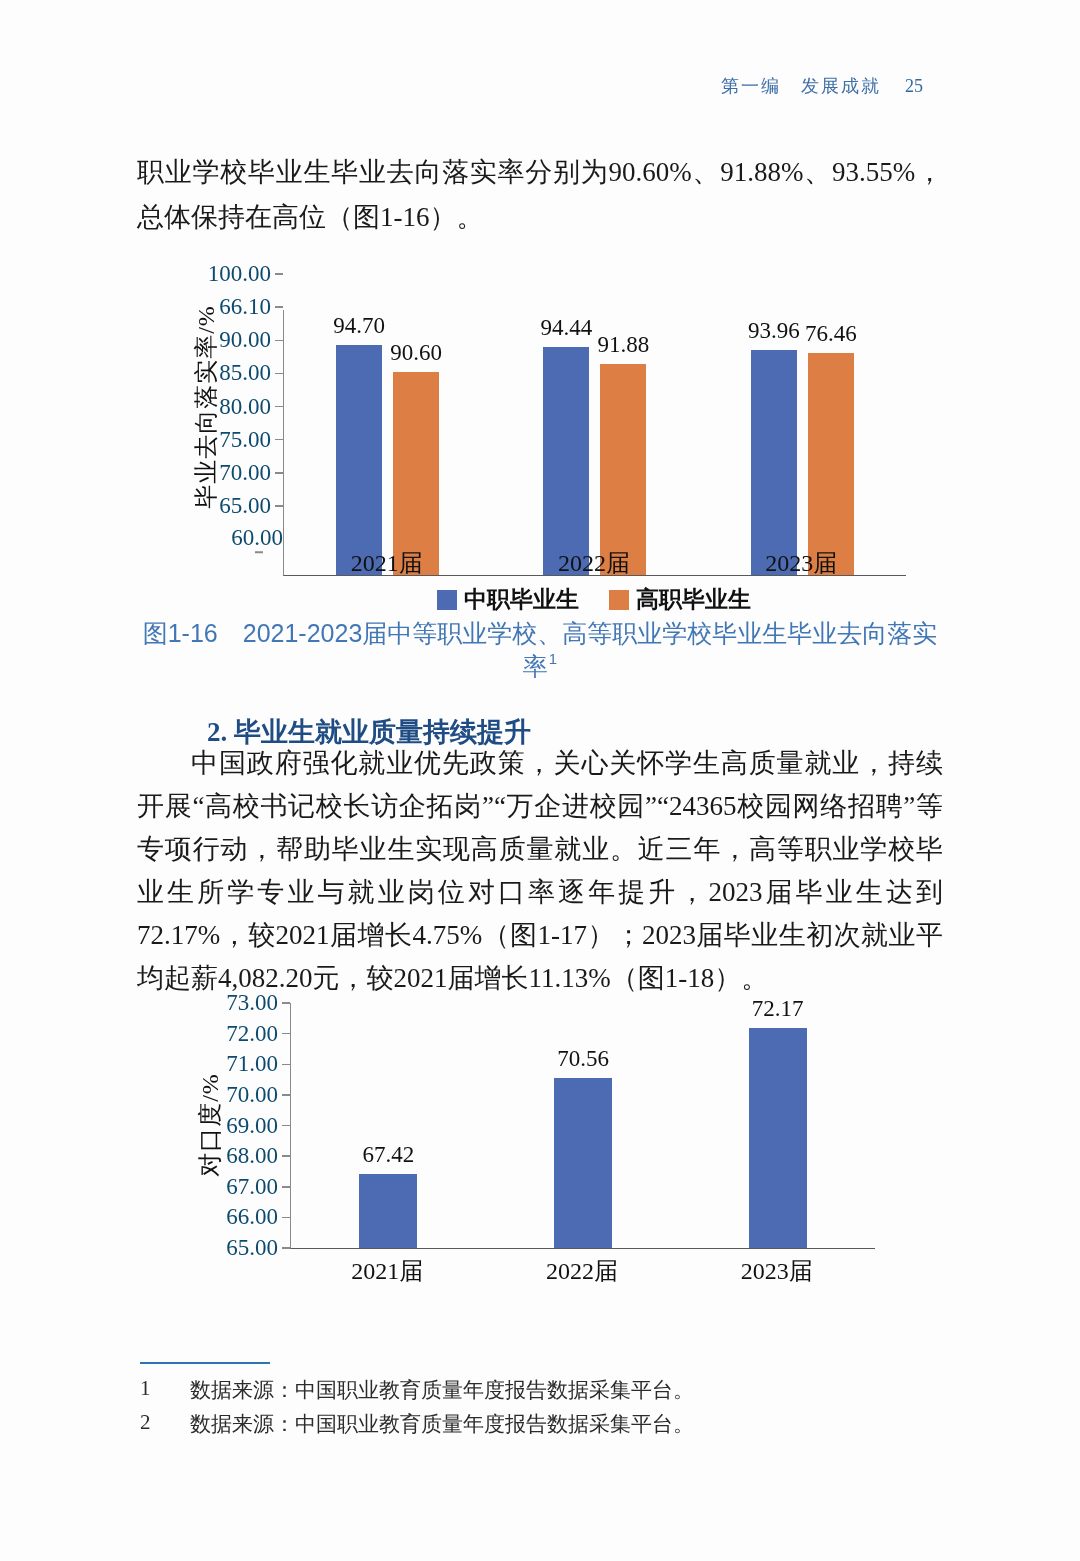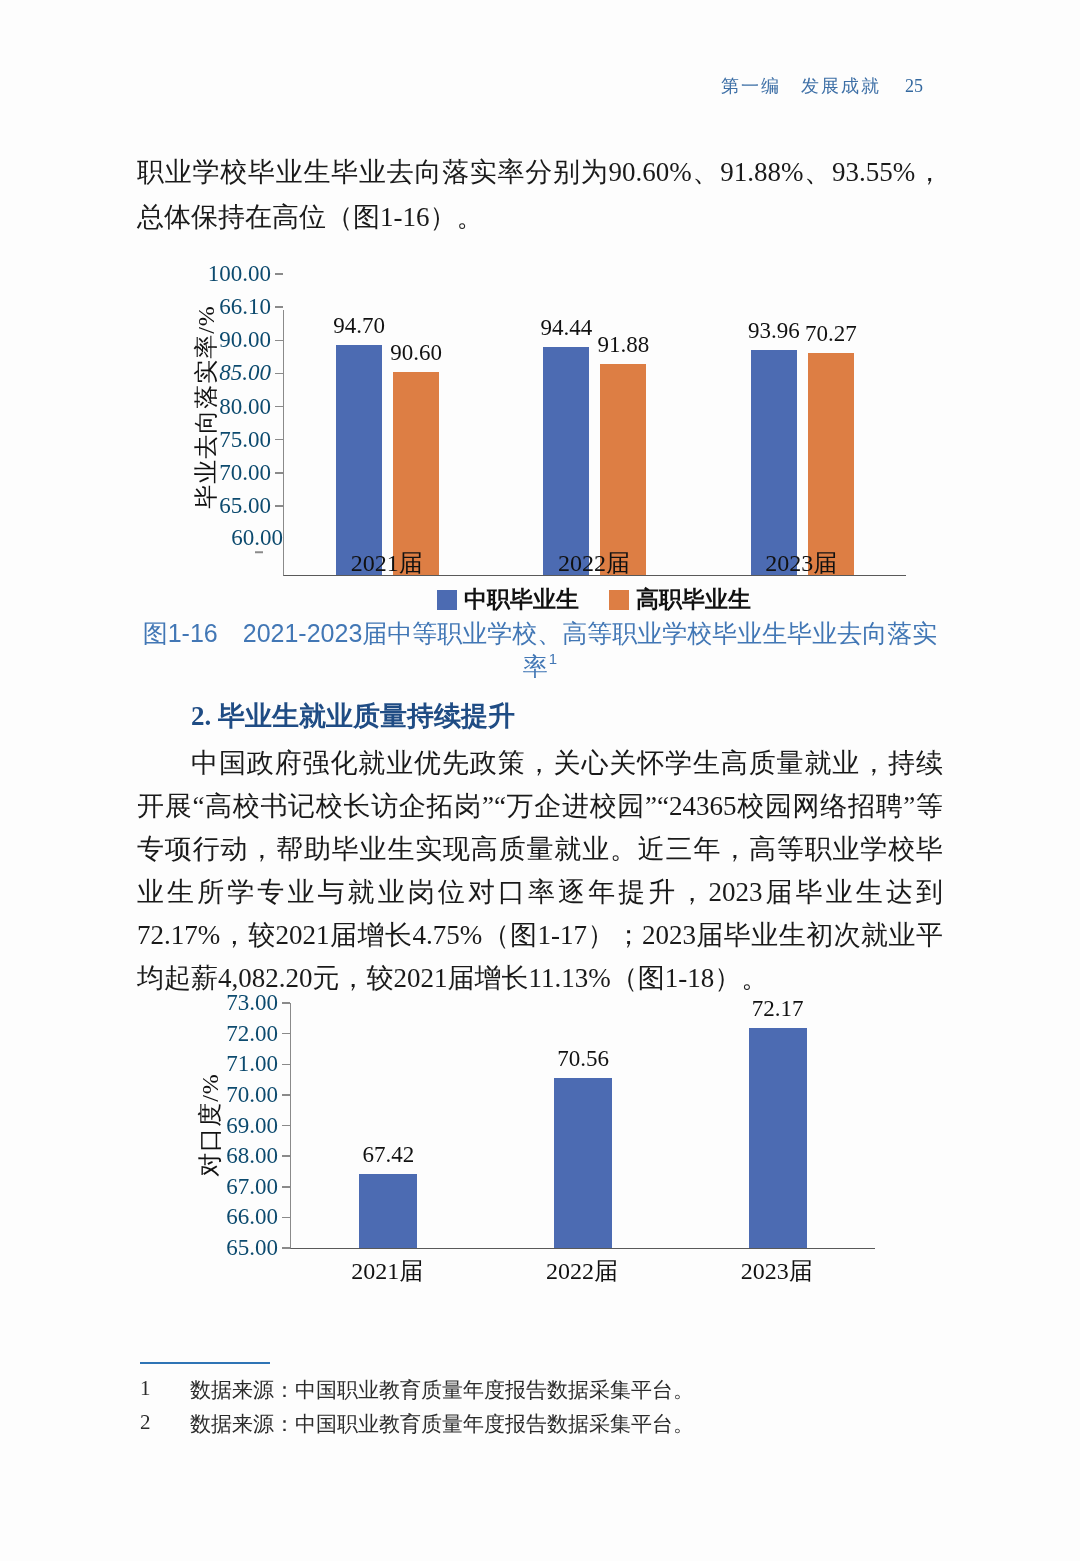--- a/index.html
+++ b/index.html
@@ -22,21 +22,21 @@
   
   .para{
     position:absolute;left:137px;width:806px;
     font-size:27px;line-height:45px;text-align:justify;margin:0;
   }
   .para1{top:150px;}
   .para2{top:742px;line-height:43px;text-indent:54px;}
   .section-heading{
     position:absolute;left:137px;top:698px;width:806px;
     font-size:27px;font-weight:bold;color:#1f4c84;
-    text-indent:54px;margin:0;
+    text-indent:54px;margin:16px;
   }
   
   .caption{
     position:absolute;left:137px;width:806px;text-align:center;
     font-family:"Liberation Sans","DejaVu Sans",sans-serif;
     font-size:25px;color:#4277b5;
   }
   .caption-16{top:617px;}
   .caption-17{top:1298px;}
   .caption sup{font-size:15px;position:relative;top:-2px;margin-left:1px;}
@@ -125,21 +125,21 @@
           <span class="tmark"></span>
         </div>
         <div class="ytick" style="top: 12.5%;">
           <span class="tlbl">66.10</span>
           <span class="tmark"></span>
         </div>
         <div class="ytick" style="top: 25%;">
           <span class="tlbl">90.00</span>
           <span class="tmark"></span>
         </div>
-        <div class="ytick" style="top: 37.5%; font-style: italic;">
+        <div class="ytick" style="top: 37.5%;">
           <span class="tlbl">85.00</span>
           <span class="tmark"></span>
         </div>
         <div class="ytick" style="top: 50%;">
           <span class="tlbl">80.00</span>
           <span class="tmark"></span>
         </div>
         <div class="ytick" style="top: 62.5%; text-align: center;">
           <span class="tlbl">75.00</span>
           <span class="tmark"></span>
@@ -184,21 +184,21 @@
             </div>
           </div>
           <div class="group">
             <div class="bars">
               <div class="bar-wrap">
                 <div class="bar" style="height: 84.9%; background: rgb(76, 107, 178);"></div>
                 <div class="bar-label" style="bottom: calc(84.9% + 6px);">93.96</div>
               </div>
               <div class="bar-wrap">
                 <div class="bar" style="height: 83.875%; background: rgb(221, 126, 68);"></div>
-                <div class="bar-label" style="bottom: calc(83.875% + 6px);">70.27</div>
+                <div class="bar-label" style="bottom: calc(83.875% + 6px);">76.46</div>
               </div>
             </div>
           </div>
         </div>
     </div>
     <div class="xlabels">
         <div class="xlab">2021届</div>
         <div class="xlab">2022届</div>
         <div class="xlab">2023届</div>
       </div>

